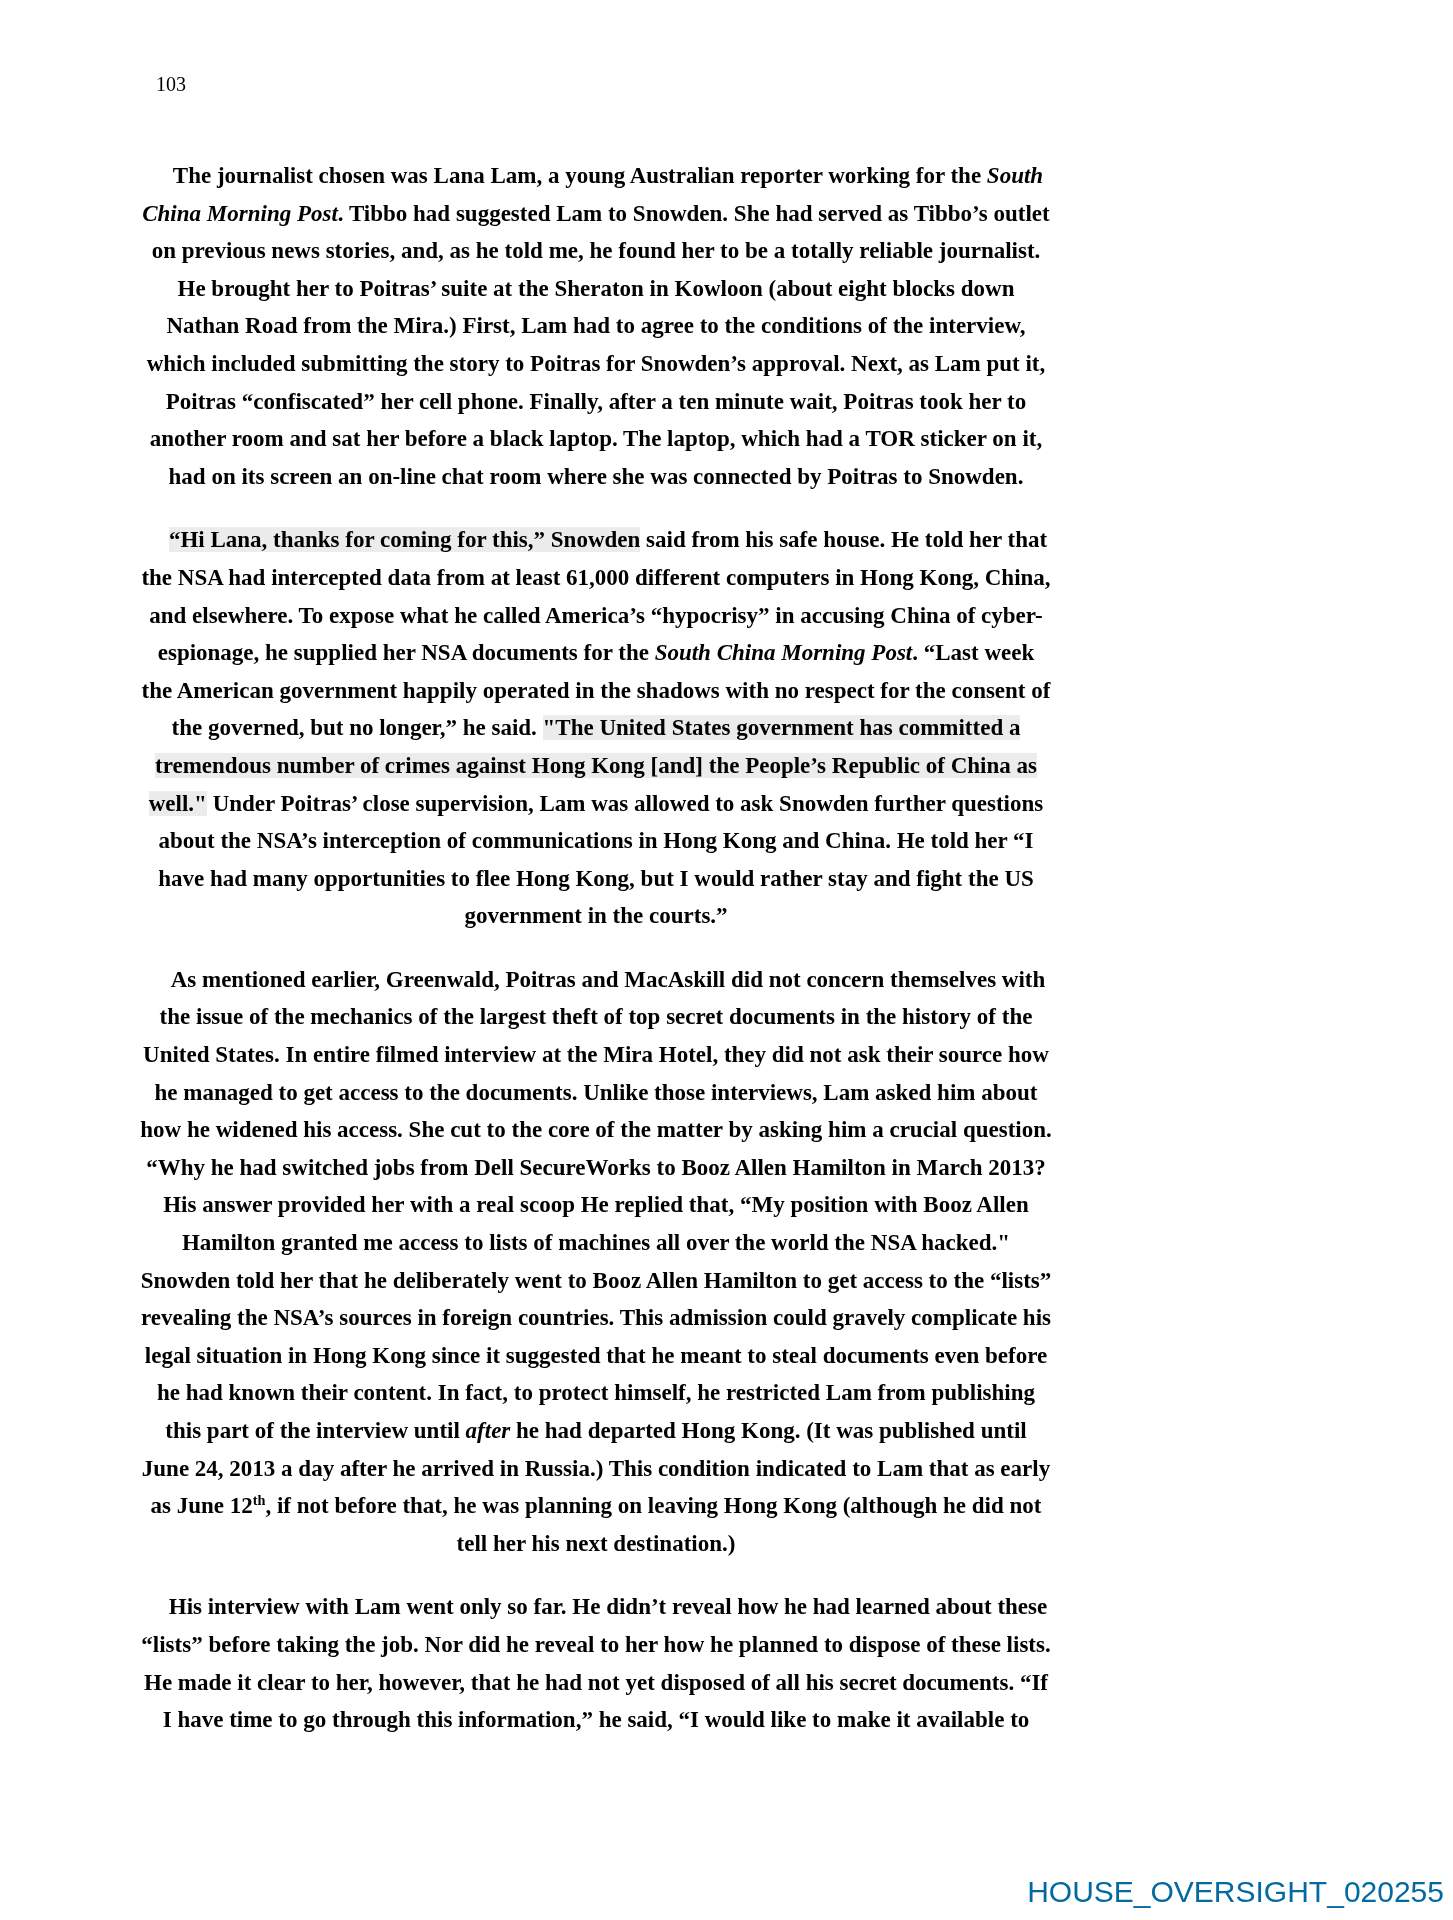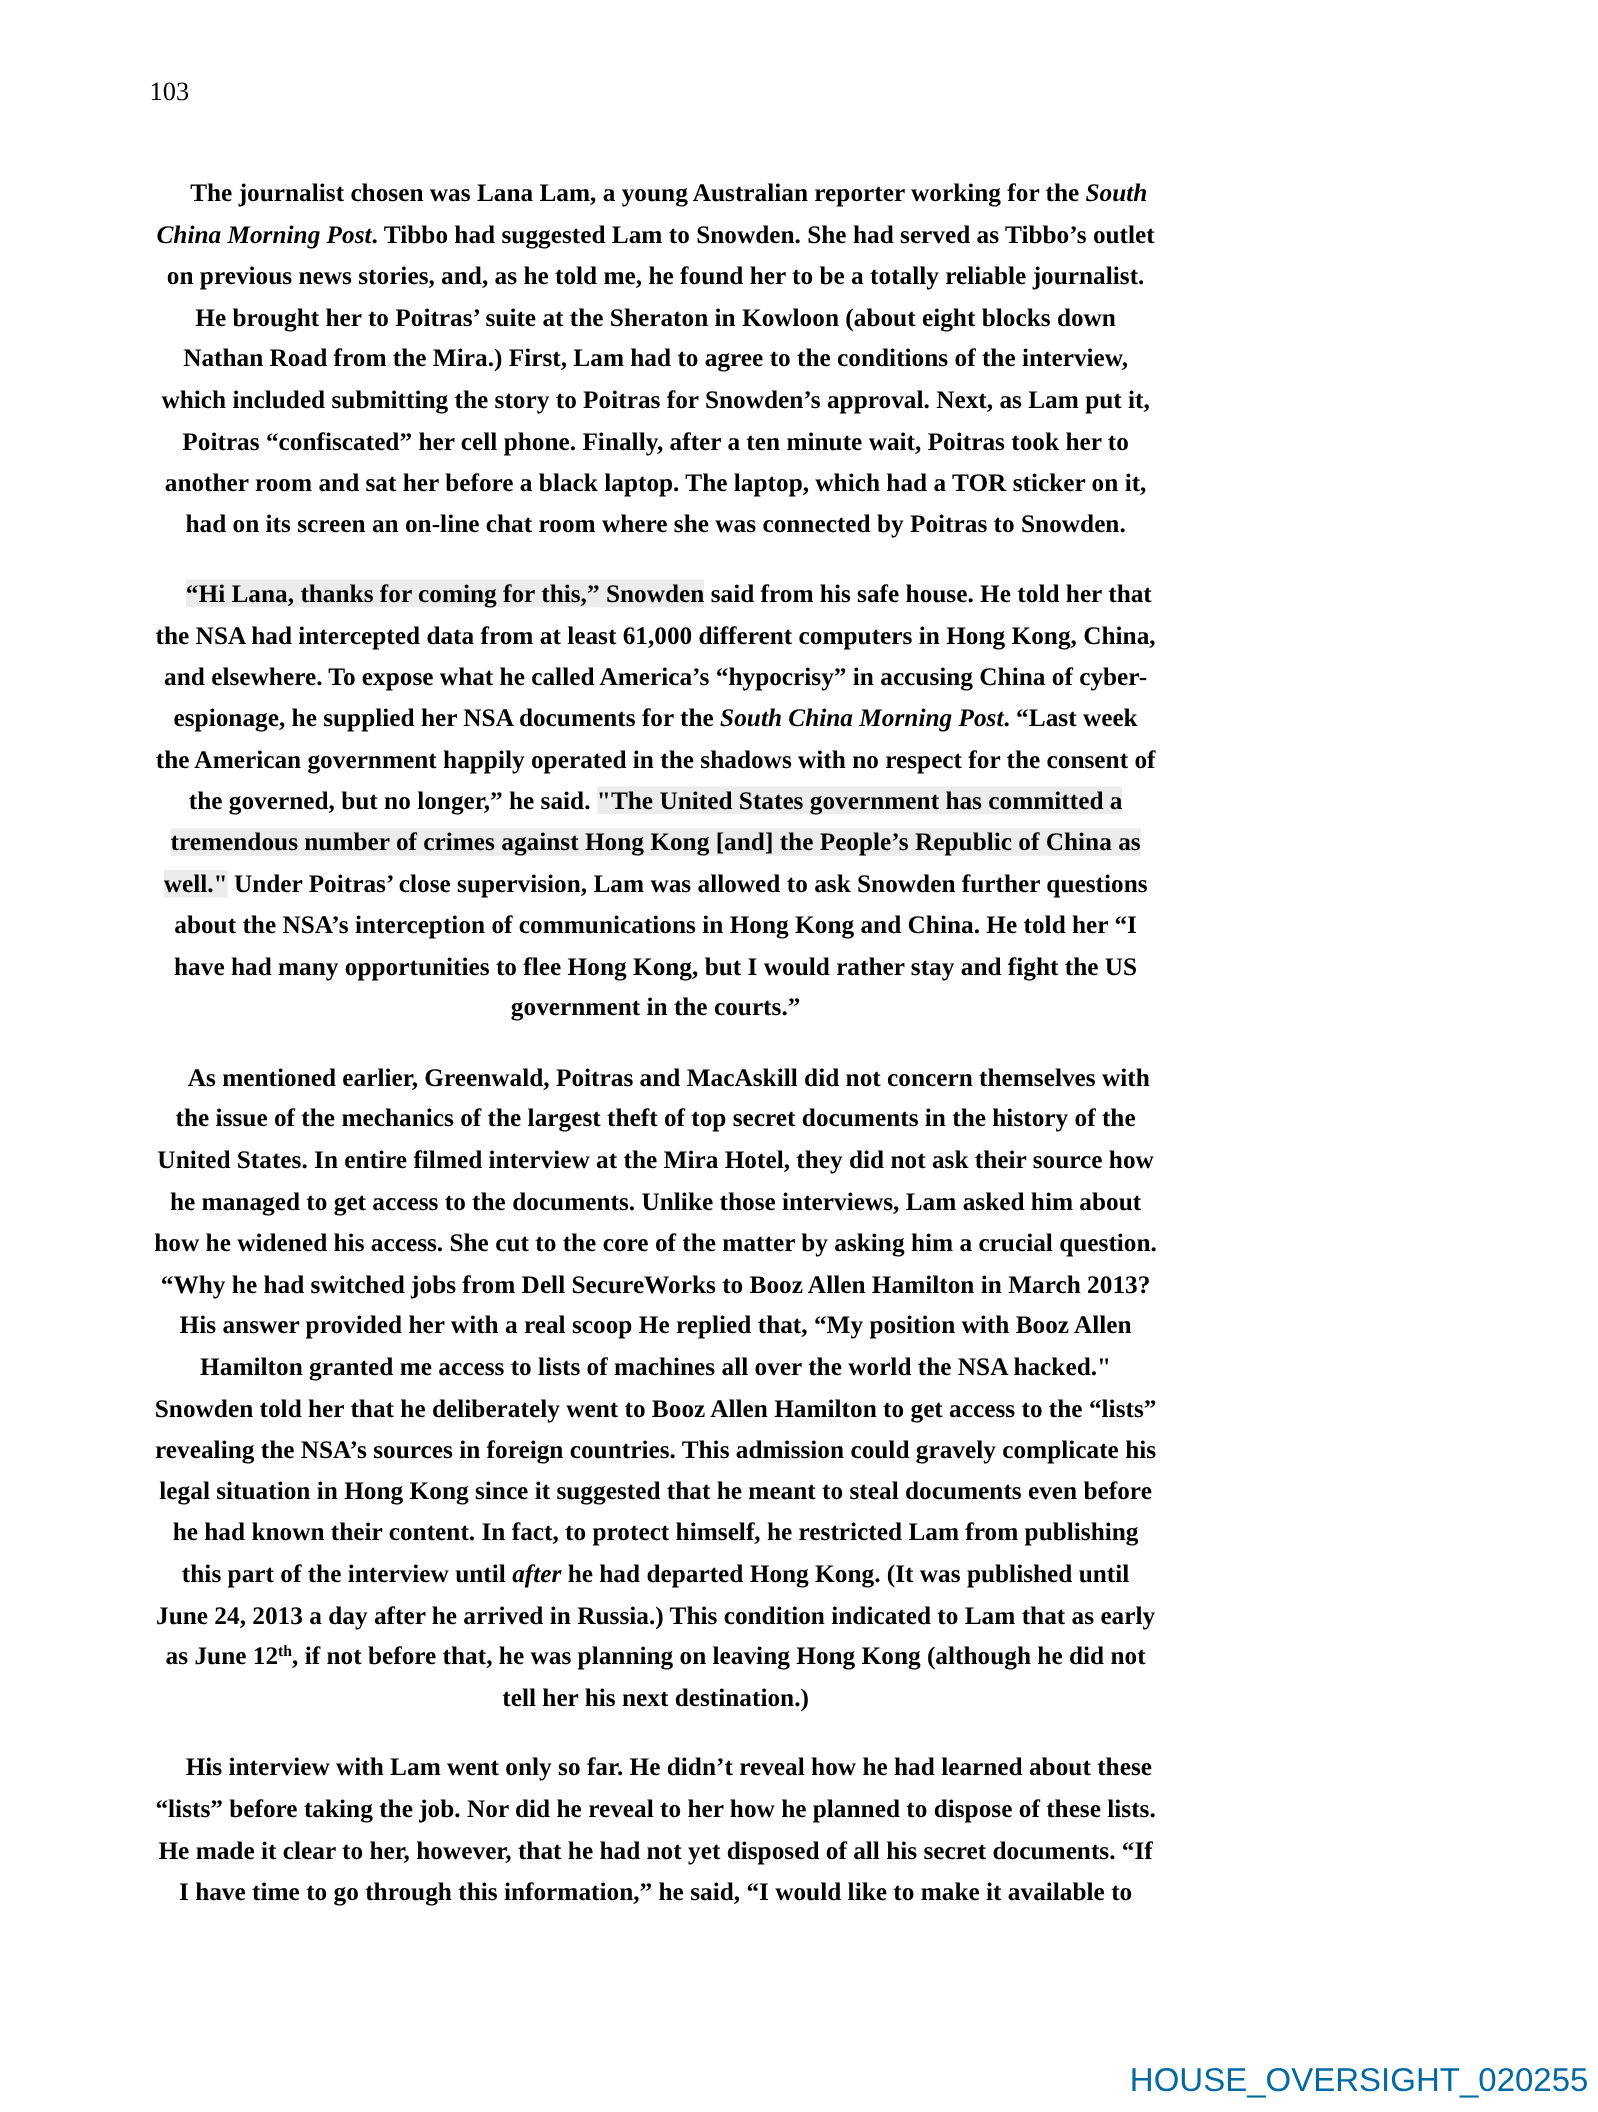--- a/index.html
+++ b/index.html
@@ -12,22 +12,22 @@
     width: 1453px;
     height: 1920px;
     background: #ffffff;
     color: #000000;
     font-family: "Liberation Serif", serif;
     overflow: hidden;
   }
   .page-number {
     position: absolute;
     top: 70px;
-    left: 136px;
-    font-size: 24px;
+    left: 156px;
+    font-size: 20px;
     line-height: 28px;
   }
   .doc-body {
     position: absolute;
     top: 157px;
     left: 140px;
     width: 912px;
   }
   .para {
     margin: 0 0 26px 0;

